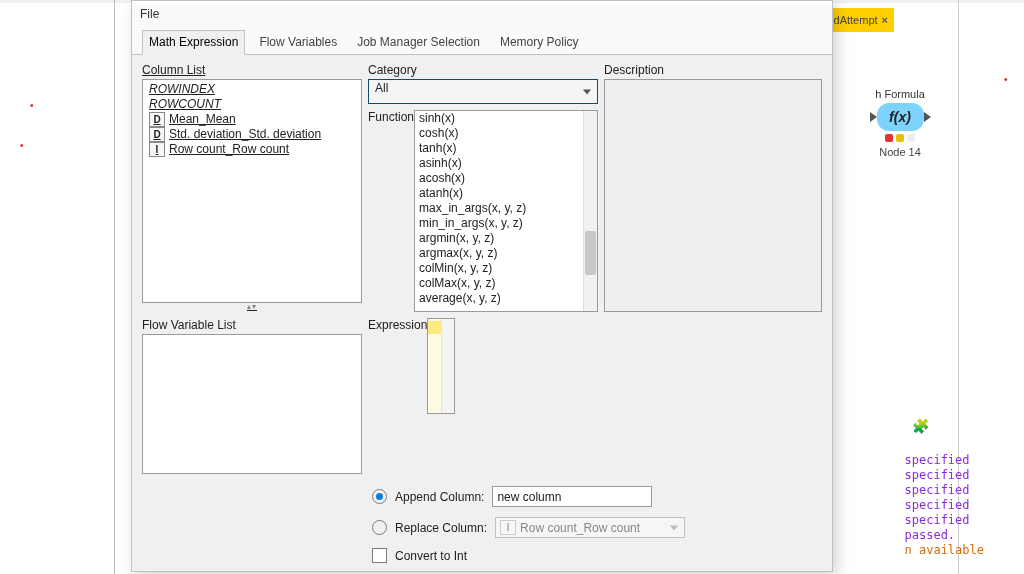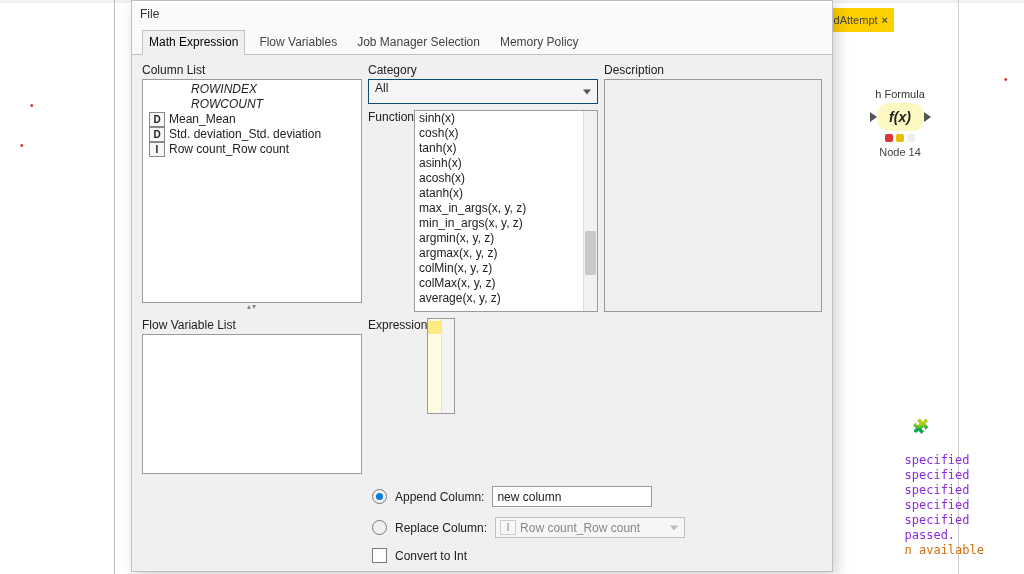--- a/index.html
+++ b/index.html
@@ -63,21 +63,21 @@
     font-size: 11px;
   }
   .node-title-line {
     color: #333;
     line-height: 13px;
     text-align: center;
   }
   .node-icon {
     width: 47px; height: 28px;
     margin: 2px auto 2px auto;
-    background: #fef9c3;
+    background: #7dd3fc;
     border-radius: 12px;
     position: relative;
     display: flex; align-items: center; justify-content: center;
     font-style: italic;
     font-weight: bold;
     font-size: 14px;
   }
   .node-icon .port-l {
     position: absolute; left: -7px; top: 50%; transform: translateY(-50%);
     width: 0; height: 0;
@@ -180,24 +180,24 @@
     color: #222;
     padding-bottom: 2px;
   }
   .panel-box {
     background: #fff;
     border: 1px solid #9a9a9a;
     overflow: auto;
     font-size: 12px;
   }
 
-  .column-list-wrap { grid-column: 1; grid-row: 1 / span 1; display:flex; flex-direction:column; }
+  .column-list-wrap { grid-column: 1; grid-row: 1 / span 1; display:flex; flex-direction:column;text-decoration:underline; }
   .column-list { height: 218px; padding: 2px 4px; }
   .cl-item { display:flex; align-items:center; gap:4px; padding: 0 2px; line-height: 15px; }
-  .cl-italic { font-style: italic; margin-left: 42px; }
+  .cl-italic { font-style: italic; }
   .type-badge {
     display: inline-flex;
     width: 14px; height: 13px;
     align-items: center; justify-content: center;
     font-size: 10px;
     font-weight: bold;
     border: 1px solid #888;
     background: #f7f7f7;
   }
 

